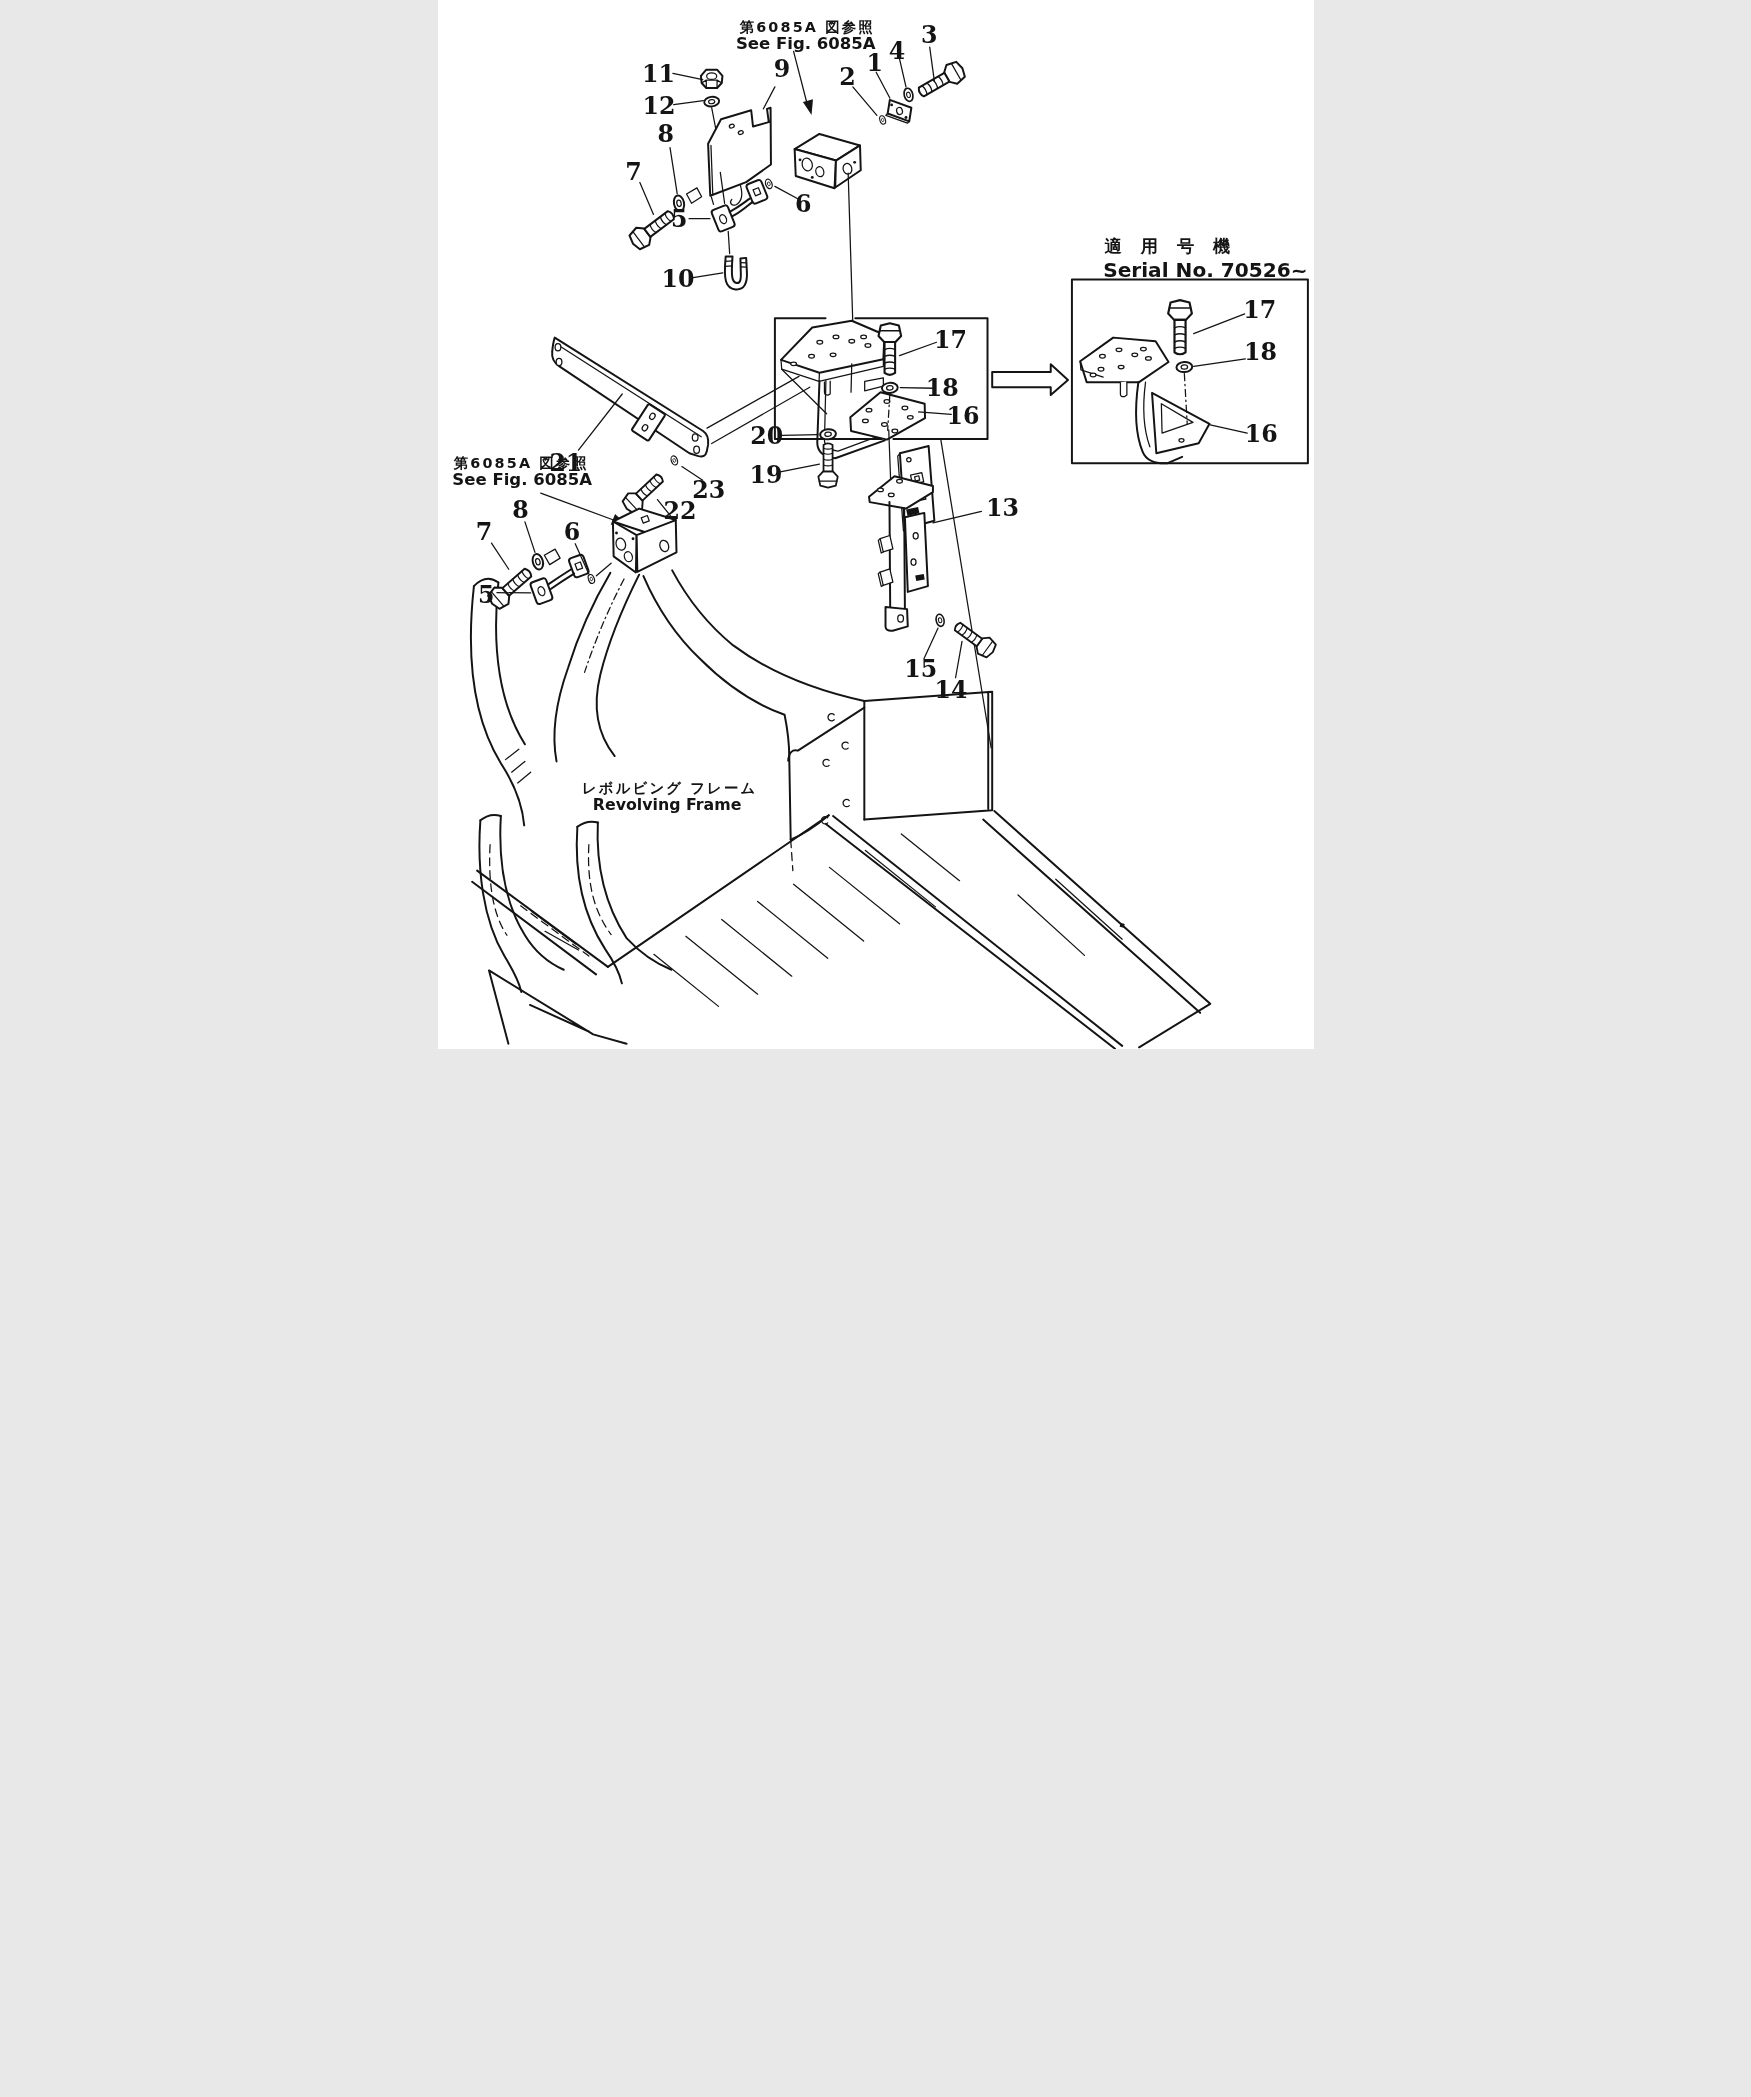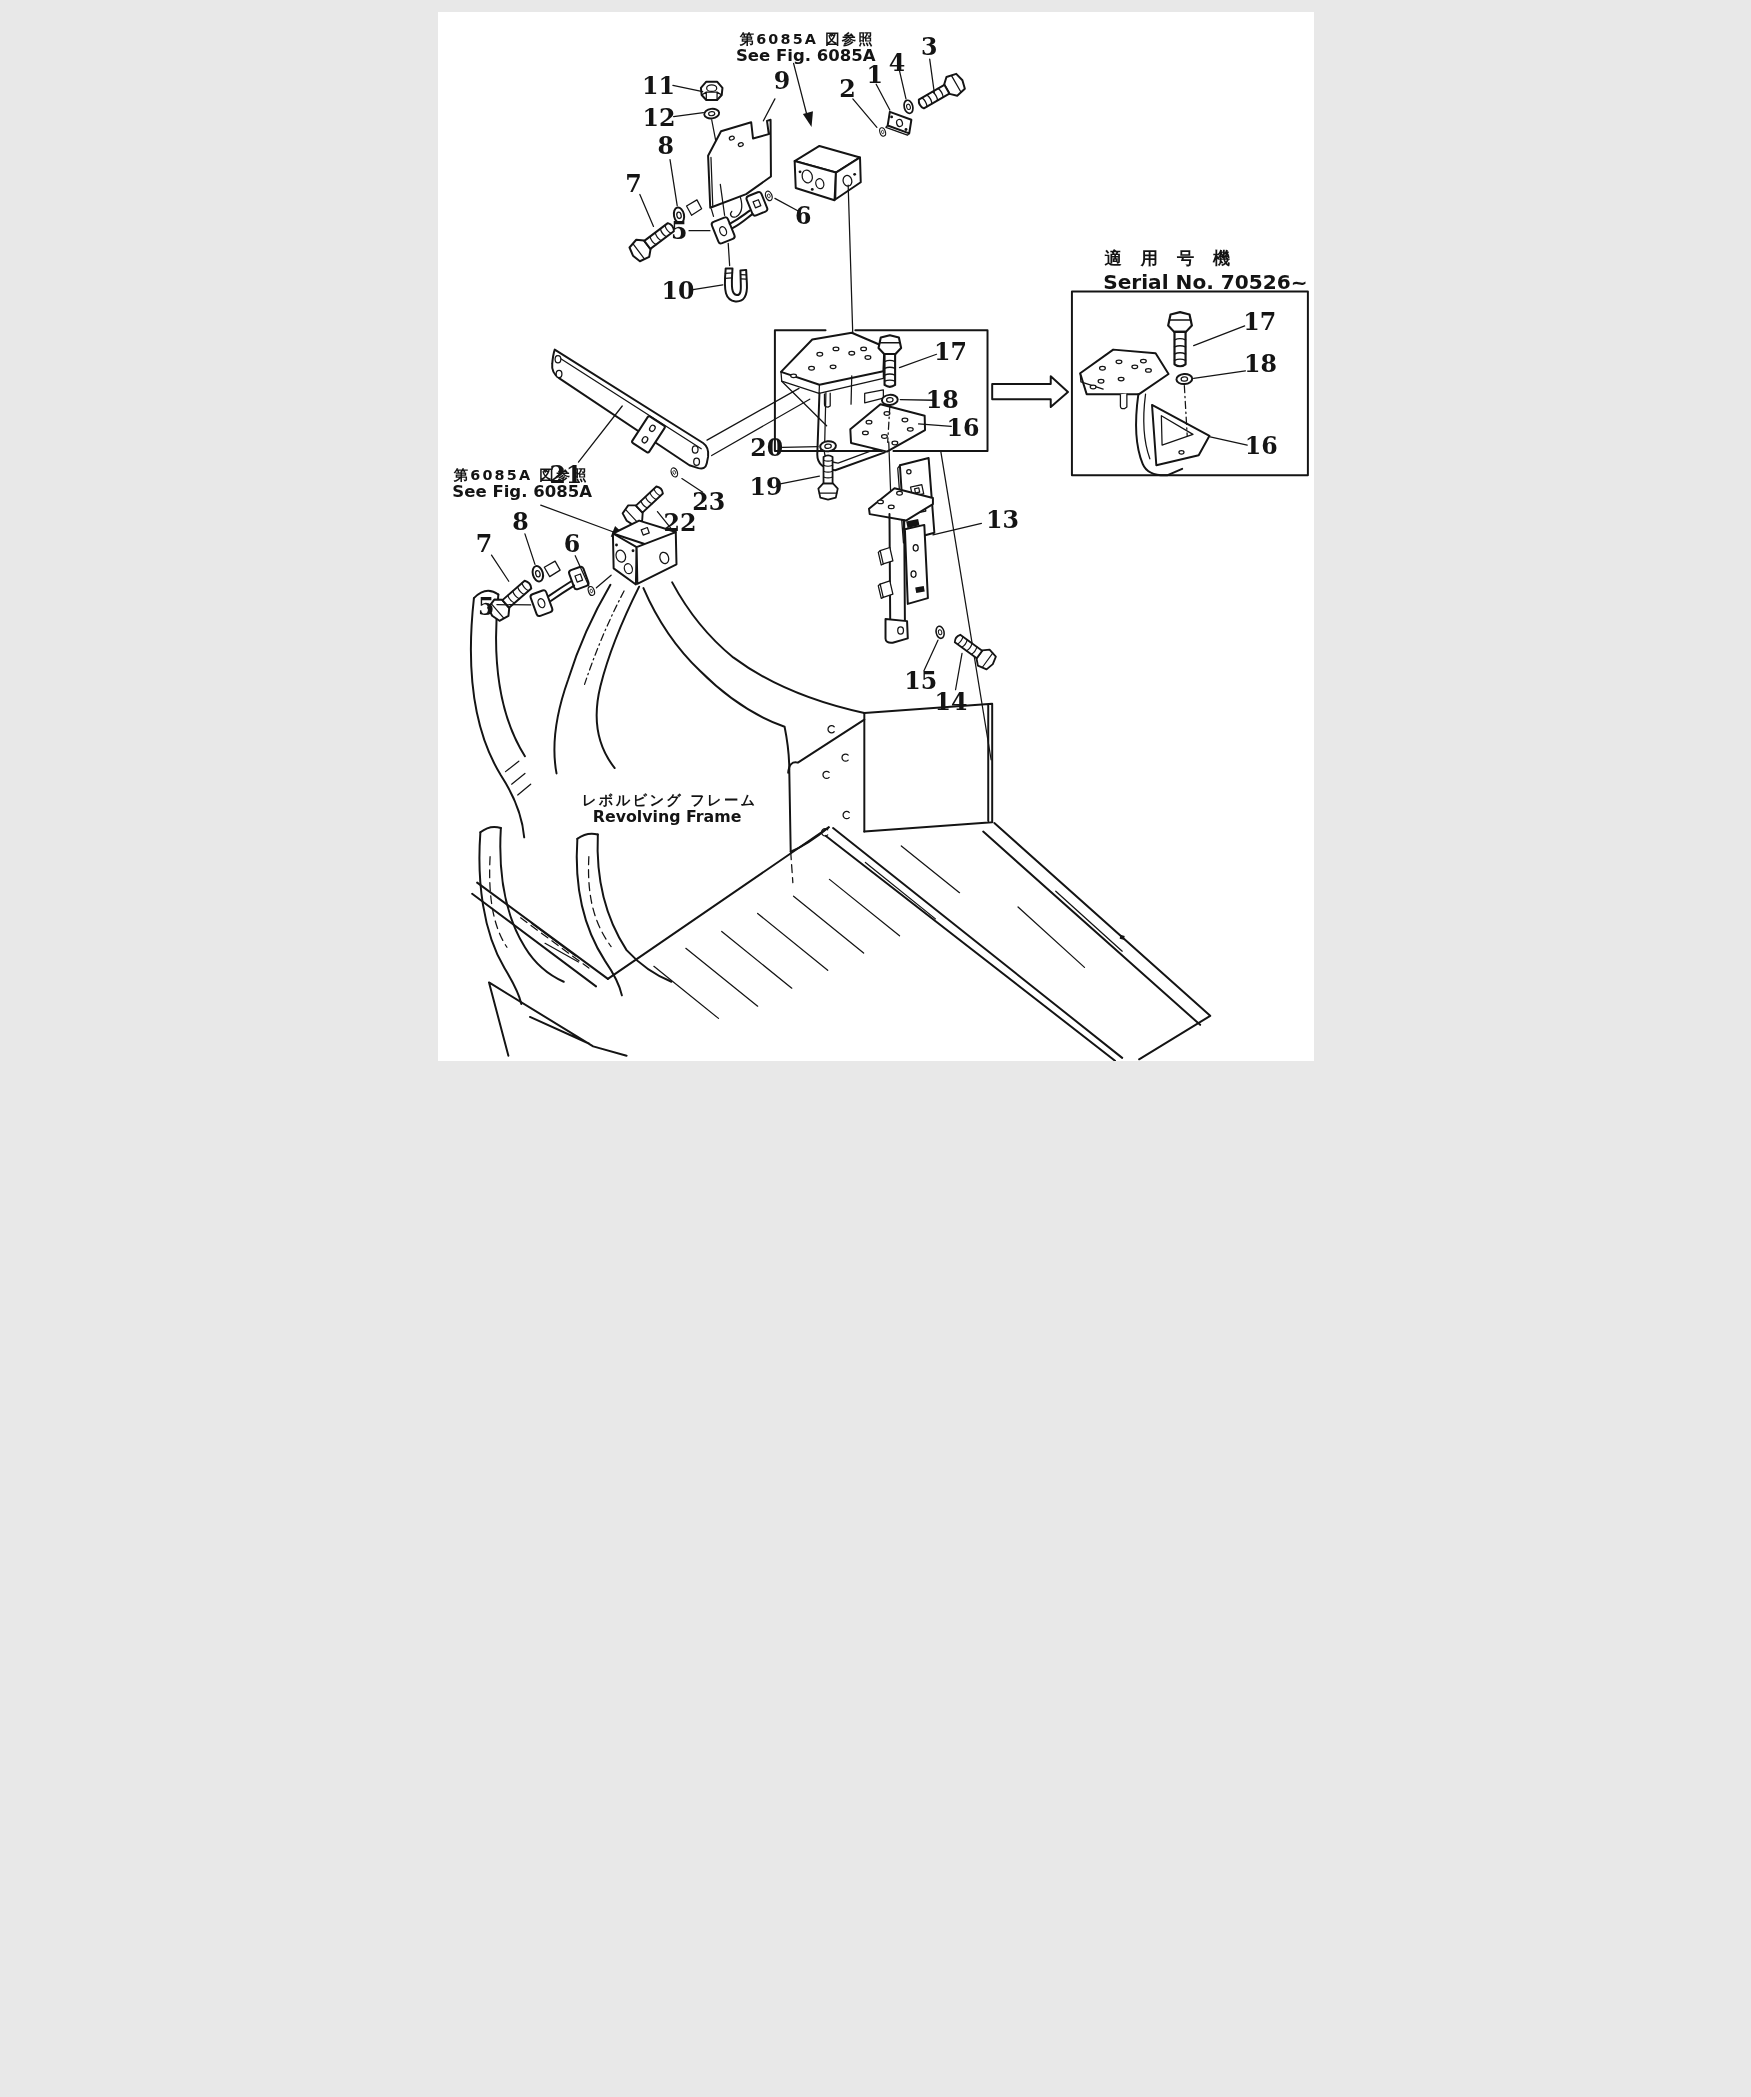--- a/index.html
+++ b/index.html
@@ -1,16 +1,16 @@
 <!DOCTYPE html>
 <html style="font-size:11.5px"><head>
 <meta charset="utf-8">
 <style>
   html,body{margin:0;padding:0;background:#e8e8e8;}
-  .page{width:100%;max-width:876px;margin:12px auto;background:#b91c1c;}
+  .page{width:100%;max-width:876px;margin:0 auto;background:#b91c1c;}
   svg{display:block;width:100%;height:auto;background:#ffffff;}
   .k  {fill:none;stroke:#141414;stroke-width:5.5;stroke-linecap:round;stroke-linejoin:round;}
   .kt {fill:none;stroke:#141414;stroke-width:3.5;stroke-linecap:round;stroke-linejoin:round;}
   .kf {fill:#ffffff;stroke:#141414;stroke-width:5.5;stroke-linejoin:round;}
   .kf3{fill:#ffffff;stroke:#141414;stroke-width:3.5;stroke-linejoin:round;}
   .blk{fill:#141414;stroke:none;}
   .dash{stroke-dasharray:22 14;}
   .dd  {stroke-dasharray:20 10 4 10;}
   text{fill:#141414;}
   .num      {font:700 66px "DejaVu Serif", serif;}

